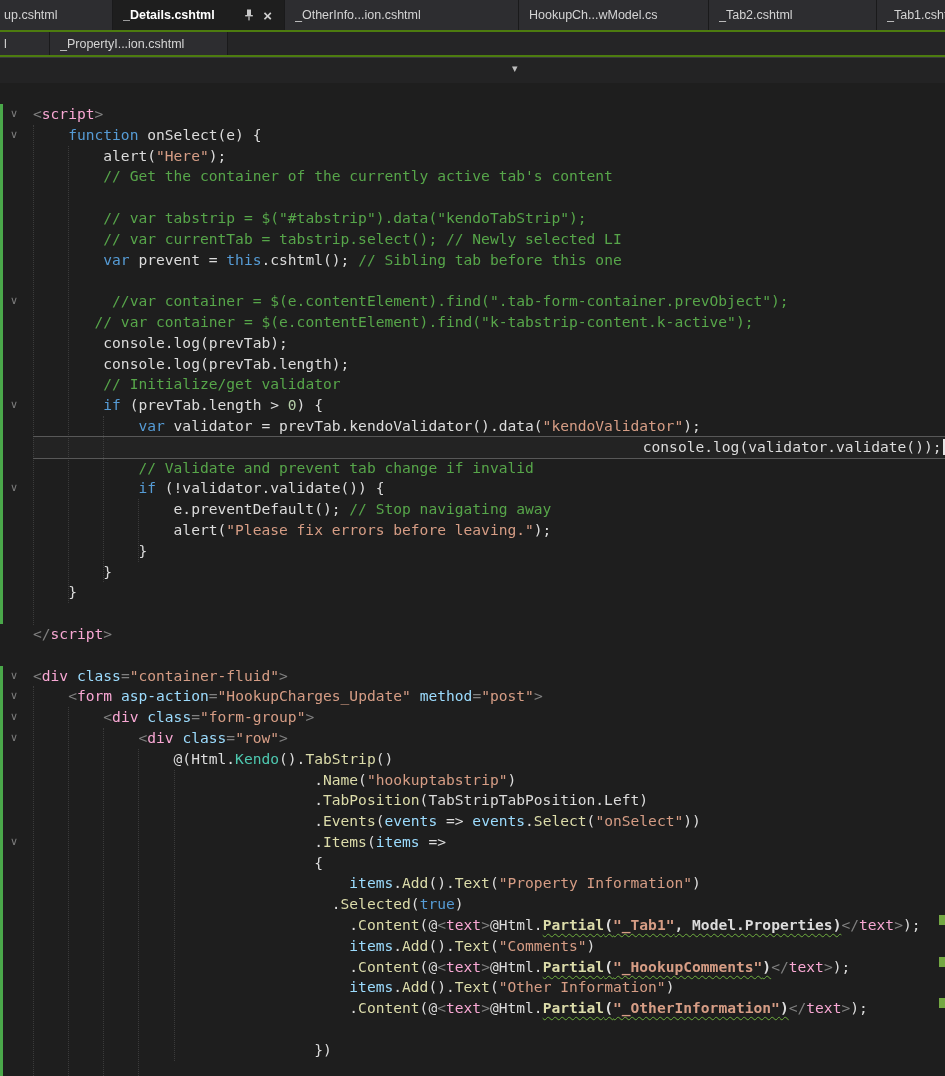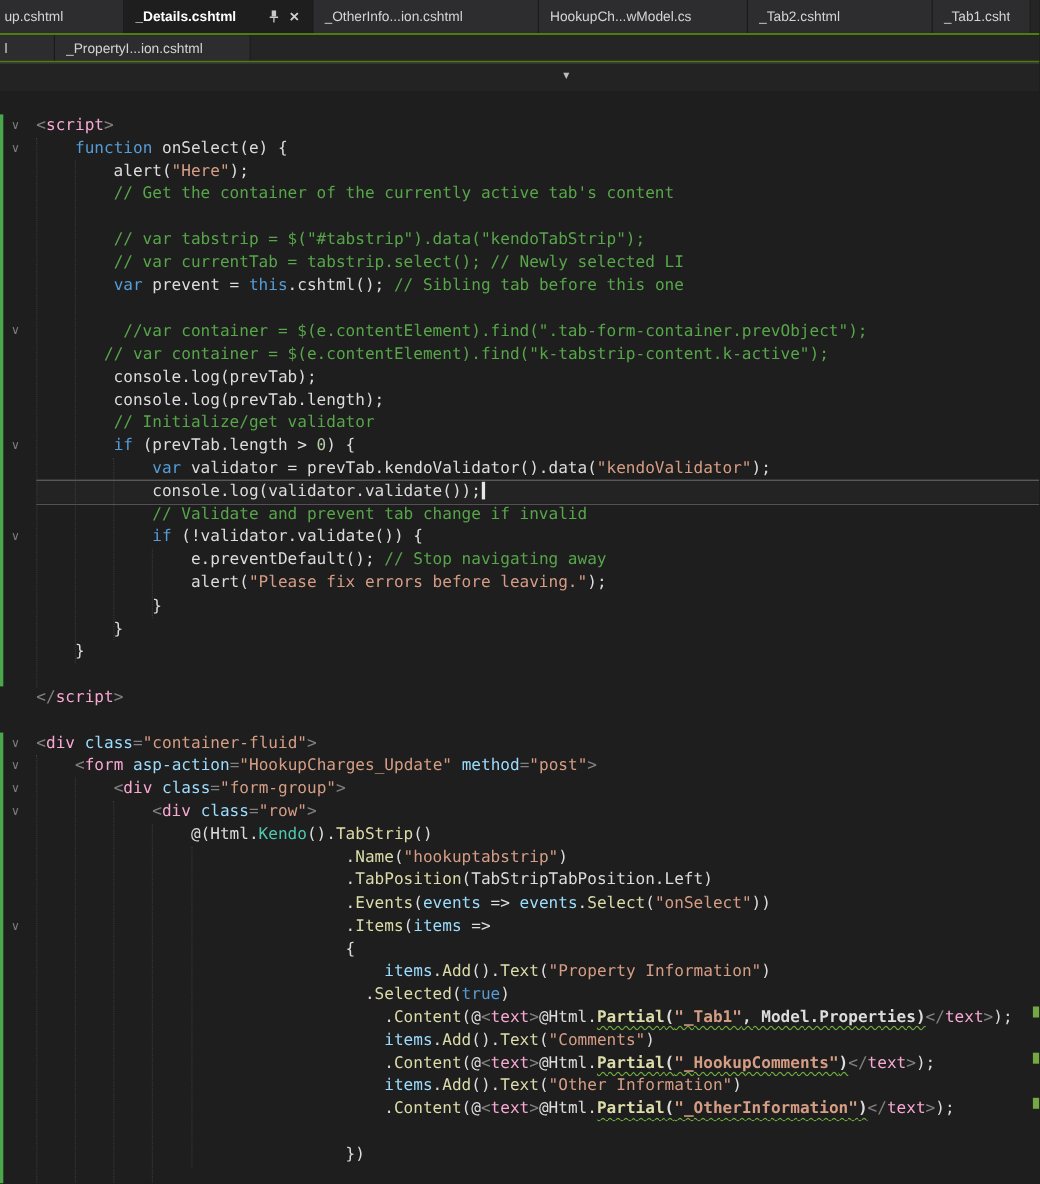--- a/index.html
+++ b/index.html
@@ -26,21 +26,21 @@
   
   #navbar{position:relative;height:26px;background:#232324;border-top:1px solid #39393d;}
   #nav-caret{position:absolute;left:512px;top:4px;color:#bdbdbd;font-size:11px;}
 
   
   #editor{position:relative;width:945px;height:993px;background:var(--editor-bg);overflow:hidden;}
   #code-lines{position:absolute;left:0;top:0;right:0;padding:21px 0 0 33px;
       font-family:"DejaVu Sans Mono",monospace;font-size:14.6px;}
   .code-line{height:20.8px;line-height:20.8px;white-space:pre;}
   .code-line.current{box-shadow:0 -1px 0 var(--current-line-border),0 1px 0 var(--current-line-border);
-      background:rgba(120,120,120,0.06);}
+      background:rgba(120,120,120,0.06);text-align:right;}
   .t-def{color:#dcdcdc}.t-kw{color:#569cd6}.t-tag{color:#f9a8d4}.t-tagp{color:#808080}
   .t-attr{color:#9cdcfe}.t-str{color:#d69d85}.t-com{color:#57a64a}.t-meth{color:#dcdcaa}
   .t-parm{color:#9cdcfe}.t-type{color:#4ec9b0}.t-num{color:#b5cea8}
   .sq{text-decoration:underline;text-decoration-style:wavy;text-decoration-color:var(--squiggle);
       text-decoration-thickness:1px;text-underline-offset:3px;font-weight:bold;}
   .caret{display:inline-block;width:2.5px;height:16px;background:#e6e6e6;vertical-align:-3px;margin-left:1px;}
 
   .guide{position:absolute;width:0;border-left:1px dotted var(--guide);}
   .chg{position:absolute;left:0;width:3px;background:var(--change-bar);}
   .fold{position:absolute;left:7px;width:14px;text-align:center;color:#7c7c7c;font-size:11px;line-height:14px;
@@ -61,21 +61,21 @@
         <svg width="10" height="12" viewBox="0 0 10 12">
           <g fill="#c8c8c8">
             <rect x="3" y="0.5" width="4" height="5.5"></rect>
             <rect x="1.2" y="6" width="7.6" height="1.4"></rect>
             <rect x="4.4" y="7.4" width="1.2" height="4"></rect>
           </g>
         </svg>
       </span>
       <span class="tab-close">×</span>
     </div>
-    <div class="tab" style="width: 205px;">
+    <div class="tab" style="width: 234px;">
       <span class="tab-label">_OtherInfo...ion.cshtml</span>
     </div>
     <div class="tab" style="width: 190px;">
       <span class="tab-label">HookupCh...wModel.cs</span>
     </div>
     <div class="tab" style="width: 168px;">
       <span class="tab-label">_Tab2.cshtml</span>
     </div>
     <div class="tab" style="width: 89px;">
       <span class="tab-label">_Tab1.csht</span>

